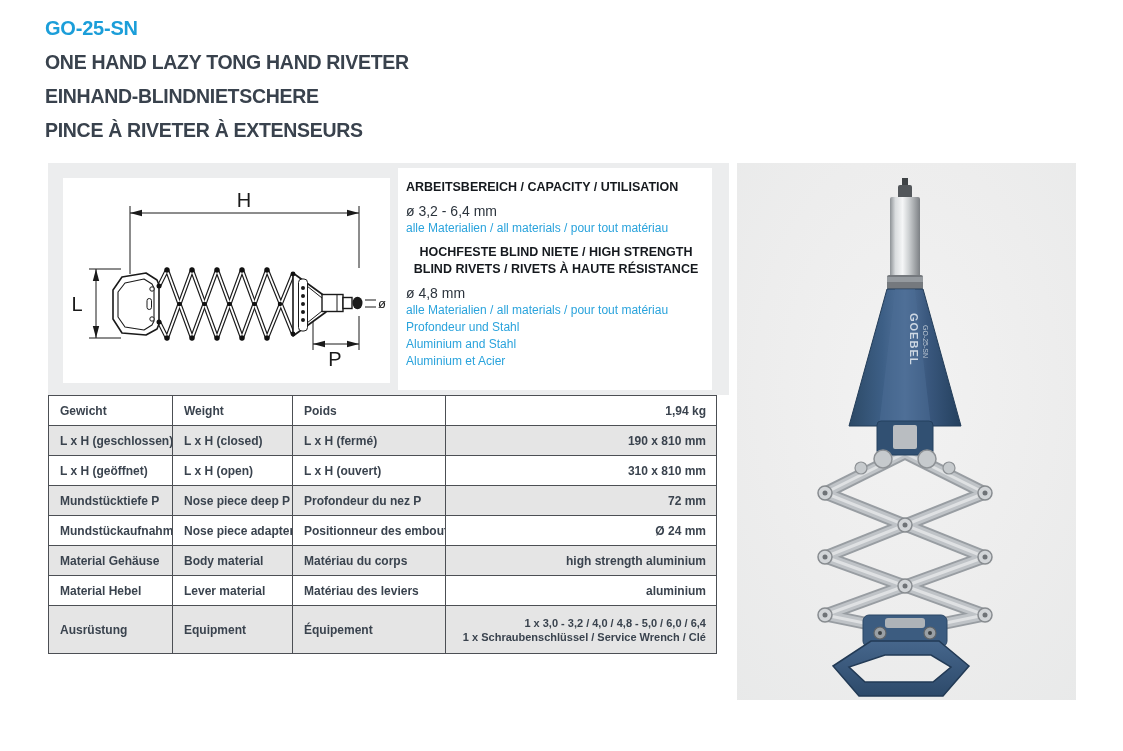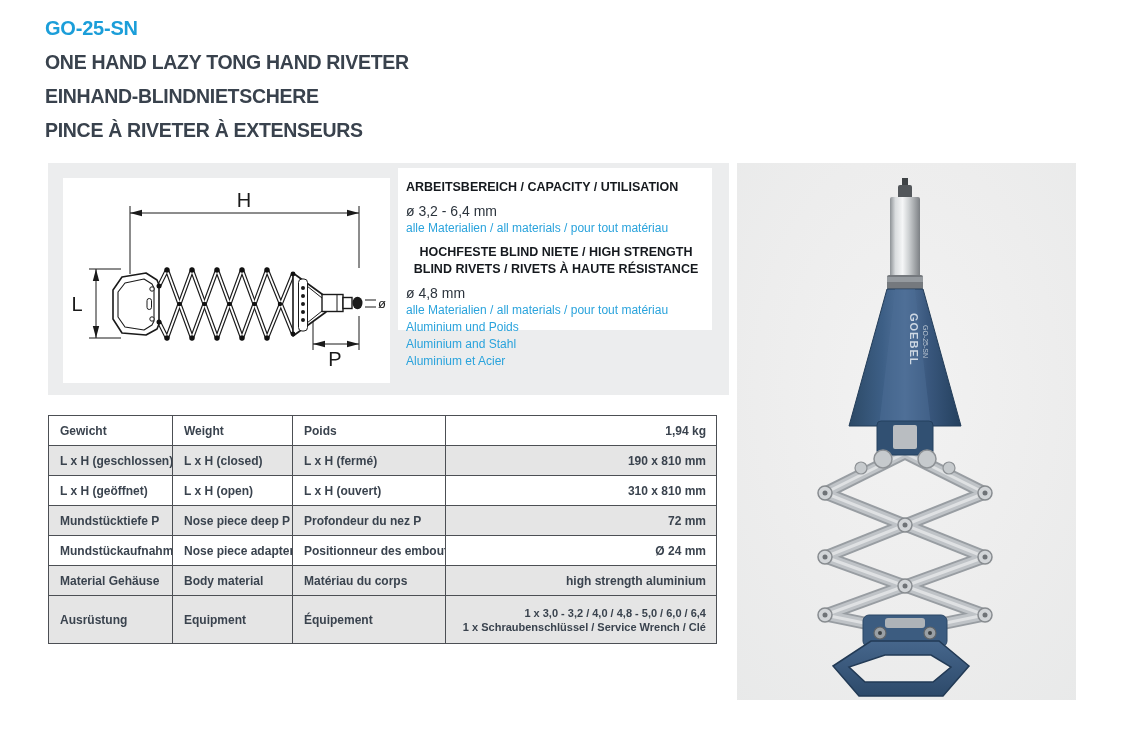--- a/index.html
+++ b/index.html
@@ -7,33 +7,33 @@
   .page { position:relative; width:1123px; height:751px; background:#fff; overflow:hidden; }
 
   
   .hdr { position:absolute; left:45px; top:16px; width:520px; }
   .model { font-size:20px; font-weight:bold; color:#1b9ed9; letter-spacing:-0.2px; line-height:24px; }
   .ttl { font-size:19.5px; font-weight:bold; color:#39424d; letter-spacing:-0.3px; line-height:24px; margin-top:10px; white-space:nowrap; }
 
   
   .spec-panel { position:absolute; left:48px; top:163px; width:681px; height:232px; background:#ecedee; }
   .diagram-box { position:absolute; left:15px; top:15px; width:327px; height:205px; background:#ffffff; }
-  .cap-box { position:absolute; left:350px; top:5px; width:314px; height:162px; background:#ffffff; padding:11px 0 0 8px; }
+  .cap-box { position:absolute; left:350px; top:5px; width:314px; height:222px; background:#ffffff; padding:11px 0 0 8px; }
   .cap-h { font-size:12.5px; font-weight:bold; color:#15191e; line-height:17px; white-space:nowrap; }
   .cap-h.wrap { white-space:normal; width:300px;text-align:center; }
   .cap-size { font-size:14px; font-weight:normal; color:#2b3publ publ3a; color:#2c343d; line-height:17px; white-space:nowrap; }
   .cap-mat { font-size:12px; color:#2aa3dc; line-height:17px; white-space:nowrap; }
   .gap { margin-top:7px; }
 
   
   .photo-panel { position:absolute; left:737px; top:163px; width:339px; height:537px; }
   .photo-panel svg { display:block; }
 
   
-  table.spec { position:absolute; left:48px; top:415px; width:668px; border-collapse:collapse; table-layout:fixed; }
+  table.spec { position:absolute; left:48px; top:395px; width:668px; border-collapse:collapse; table-layout:fixed; }
   table.spec td { border:1px solid #4c4f54; font-size:12px; font-weight:bold; color:#3a434e; padding:0 0 0 11px; height:30px; vertical-align:middle; white-space:nowrap; overflow:hidden; }
   table.spec td.c4 { text-align:right; padding:0 10px 0 0; }
   table.spec tr.alt td { background:#e5e5e5; }
   table.spec tr.tall td { height:48px; }
   .eqline { font-size:11px; line-height:14px; }
 </style>
 </head>
 <body>
 
 <div class="page">
@@ -135,21 +135,21 @@
       </svg>
     </div>
 
     <div class="cap-box">
       <div class="cap-h">ARBEITSBEREICH / CAPACITY / UTILISATION</div>
       <div class="cap-size gap">ø 3,2 - 6,4 mm</div>
       <div class="cap-mat">alle Materialien / all materials / pour tout matériau</div>
       <div class="cap-h wrap gap">HOCHFESTE BLIND NIETE / HIGH STRENGTH BLIND RIVETS / RIVETS À HAUTE RÉSISTANCE</div>
       <div class="cap-size gap">ø 4,8 mm</div>
       <div class="cap-mat">alle Materialien / all materials / pour tout matériau</div>
-      <div class="cap-mat">Aluminium und Poids</div>
+      <div class="cap-mat">Profondeur und Stahl</div>
       <div class="cap-mat">Aluminium and Stahl</div>
       <div class="cap-mat">Aluminium et Acier</div>
     </div>
   </div>
 
   <div class="photo-panel">
     <svg width="339" height="537" viewBox="0 0 339 537">
       <defs>
         <radialGradient id="bgG" cx="0.5" cy="0.42" r="0.8">
           <stop offset="0" stop-color="#f2f2f2"></stop>
@@ -306,20 +306,26 @@
         <td class="c2">Nose piece adapter</td>
         <td class="c3">Positionneur des embouts</td>
         <td class="c4">Ø 24 mm</td>
       </tr>
       <tr class="alt">
         <td class="c1">Material Gehäuse</td>
         <td class="c2">Body material</td>
         <td class="c3">Matériau du corps</td>
         <td class="c4">high strength aluminium</td>
       </tr>
+      <tr>
+        <td class="c1">Material Hebel</td>
+        <td class="c2">Lever material</td>
+        <td class="c3">Matériau des leviers</td>
+        <td class="c4">aluminium</td>
+      </tr>
       <tr class="alt tall">
         <td class="c1">Ausrüstung</td>
         <td class="c2">Equipment</td>
         <td class="c3">Équipement</td>
         <td class="c4">
           <div class="eqline">1 x 3,0 - 3,2 / 4,0 / 4,8 - 5,0 / 6,0 / 6,4</div>
           <div class="eqline">1 x Schraubenschlüssel / Service Wrench / Clé</div>
         </td>
       </tr>
     </tbody>

